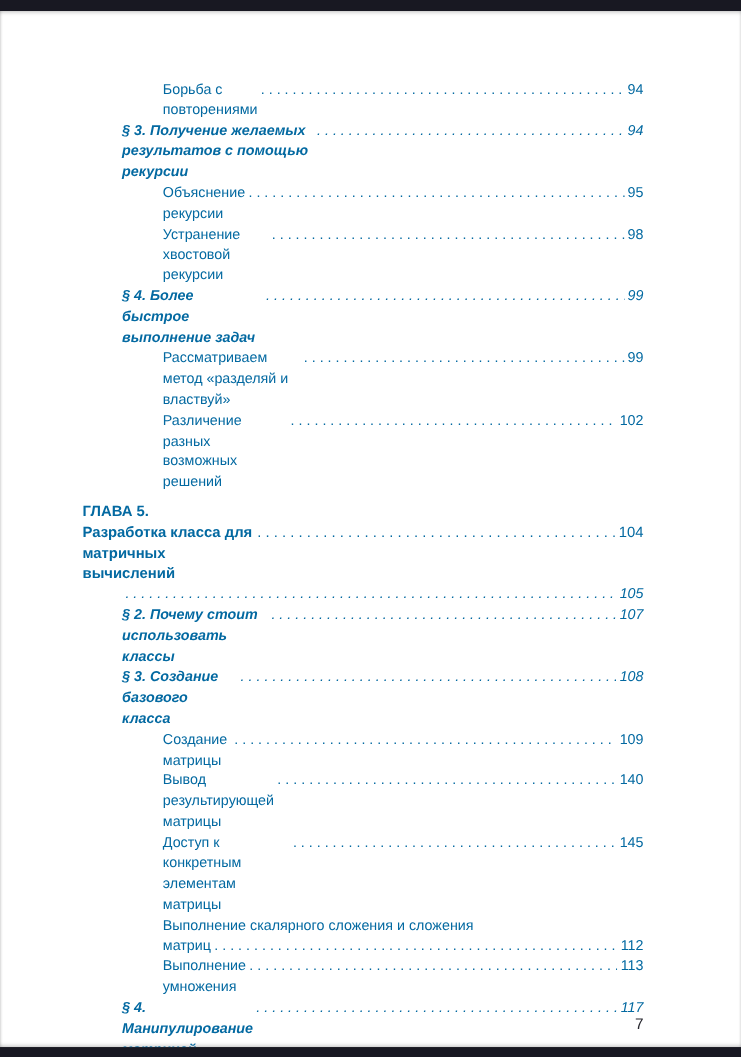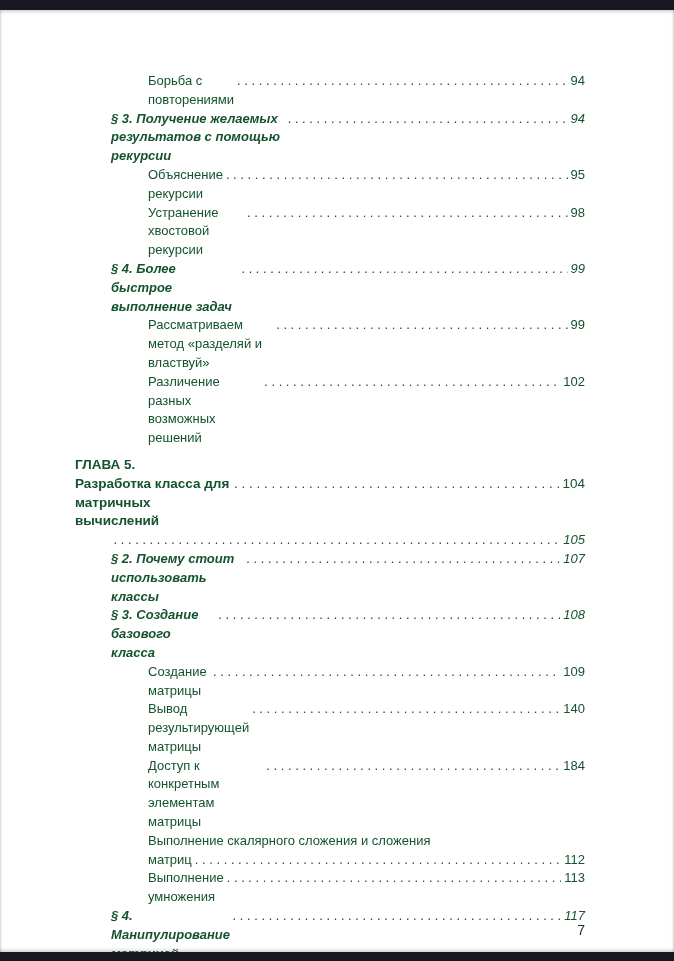--- a/index.html
+++ b/index.html
@@ -29,21 +29,21 @@
     position: absolute;
     left: 75px; top: 62px;
     width: 510px;
     color: #26262e;
   }
   .row {
     display: flex;
     align-items: baseline;
     font-size: 13px;
     line-height: 18.8px;
-    color: #14532d;
+    color: #0369a1;
   }
   .row .txt { white-space: pre-wrap; }
   .row.section { font-weight: bold; padding-left: 36px; font-style: italic; }
   .row.sub { padding-left: 73px; }
   .row.chapter { font-weight: bold; font-size: 13.5px; }
   .gap-sm { margin-top: 8px; align-items: center; }
   .dots {
     flex: 1 1 auto;
     overflow: hidden;
     white-space: nowrap;
@@ -132,21 +132,21 @@
         <span class="pg">109</span>
       </div>
       <div class="row sub">
         <span class="txt">Вывод результирующей матрицы</span>
         <span class="dots">. . . . . . . . . . . . . . . . . . . . . . . . . . . . . . . . . . . . . . . . . . . . . . . . . . . . . . . . . . . . . . . . . . . . . . . . . . . . . . . . . . . . . . . . . . </span>
         <span class="pg">140</span>
       </div>
       <div class="row sub">
         <span class="txt">Доступ к конкретным элементам матрицы</span>
         <span class="dots">. . . . . . . . . . . . . . . . . . . . . . . . . . . . . . . . . . . . . . . . . . . . . . . . . . . . . . . . . . . . . . . . . . . . . . . . . . . . . . . . . . . . . . . . . . </span>
-        <span class="pg">184</span>
+        <span class="pg">145</span>
       </div>
       <div class="row sub">
         <span class="txt">Выполнение скалярного сложения и сложения</span>
       </div>
       <div class="row sub">
         <span class="txt">матриц</span>
         <span class="dots">. . . . . . . . . . . . . . . . . . . . . . . . . . . . . . . . . . . . . . . . . . . . . . . . . . . . . . . . . . . . . . . . . . . . . . . . . . . . . . . . . . . . . . . . . . </span>
         <span class="pg">112</span>
       </div>
       <div class="row sub">

